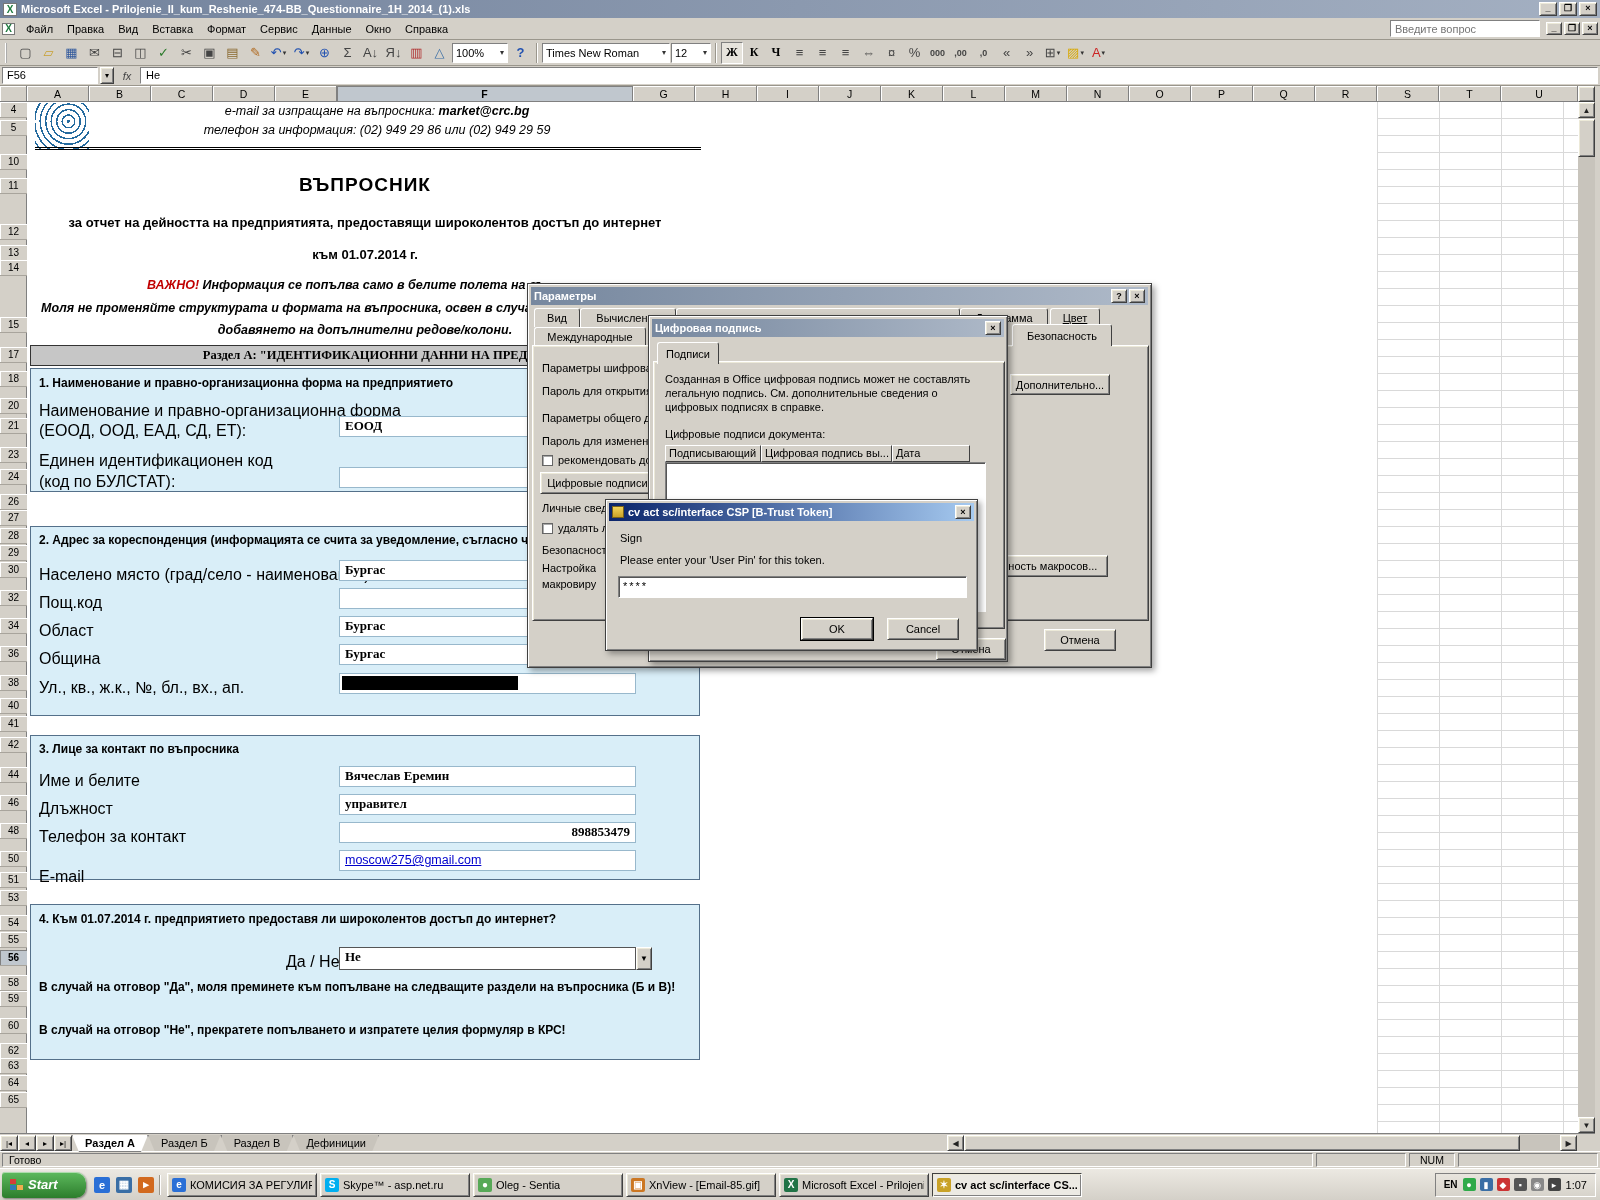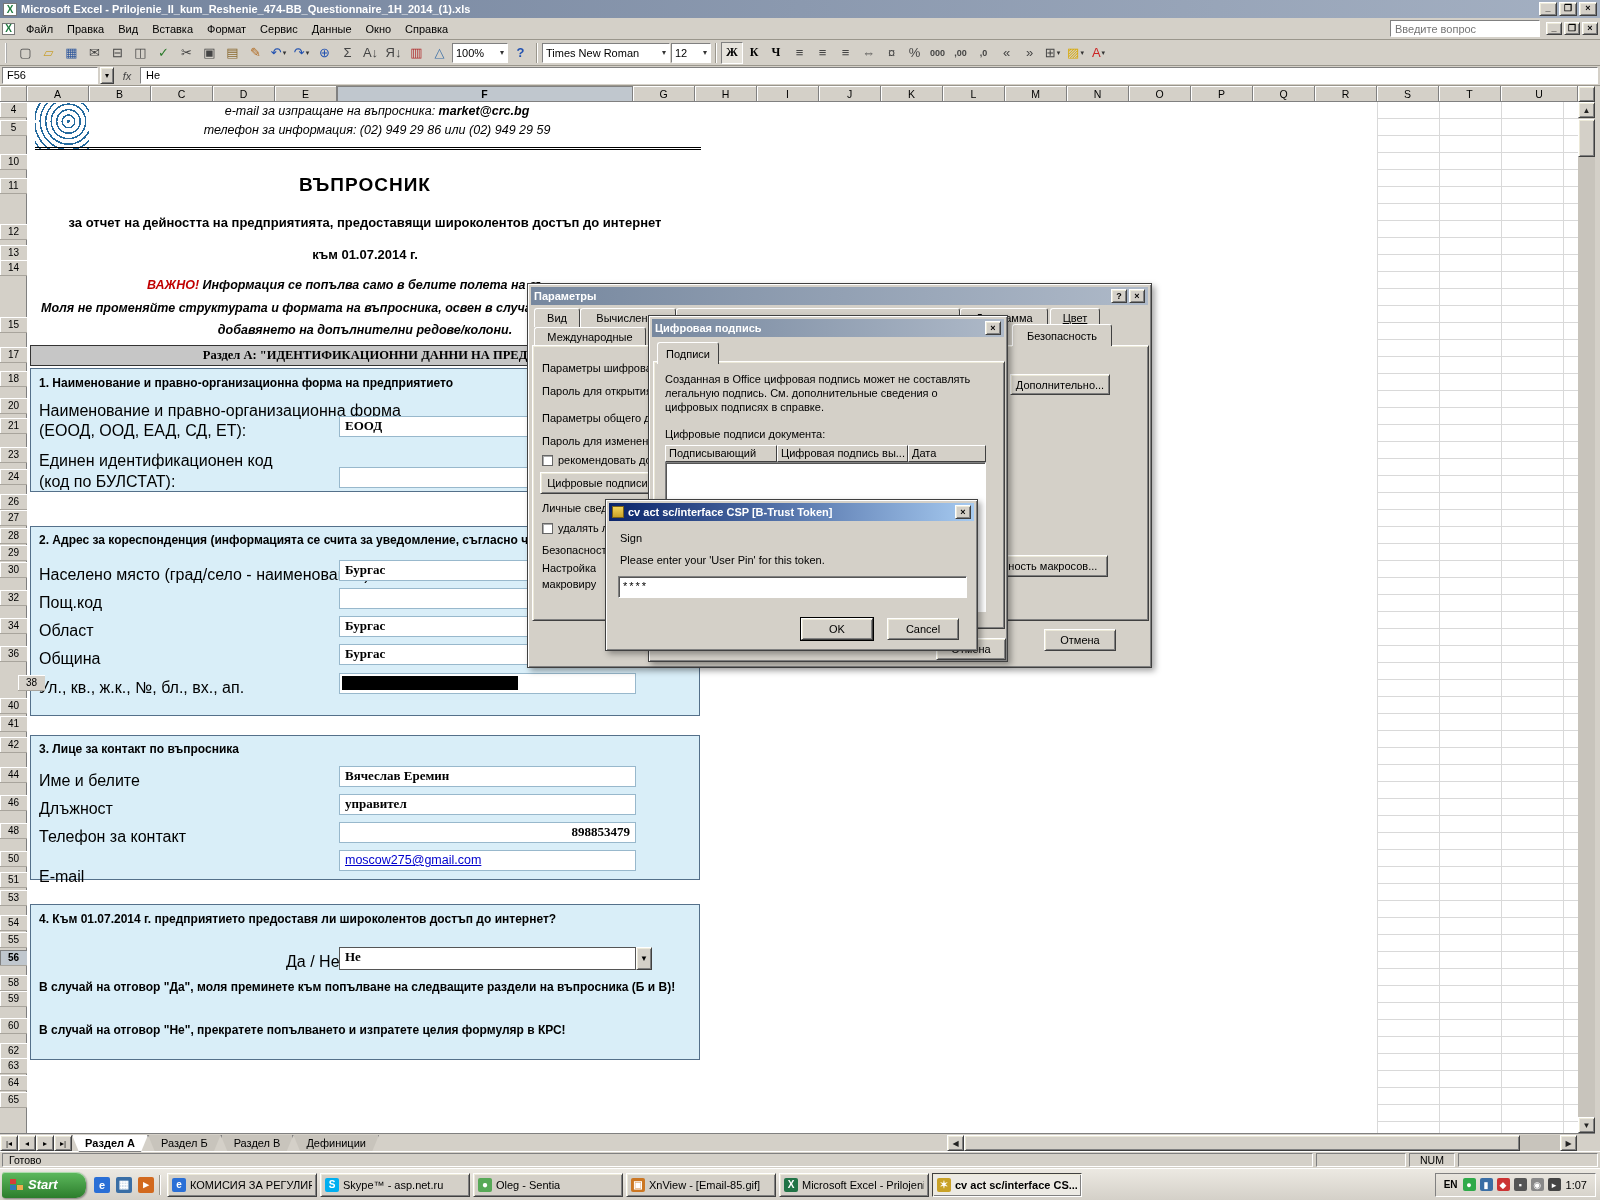--- a/index.html
+++ b/index.html
@@ -322,21 +322,21 @@
         <div class="rn" style="top: 345px;">23</div>
         <div class="rn" style="top: 367px;">24</div>
         <div class="rn" style="top: 392px;">26</div>
         <div class="rn" style="top: 408px;">27</div>
         <div class="rn" style="top: 426px;">28</div>
         <div class="rn" style="top: 443px;">29</div>
         <div class="rn" style="top: 460px;">30</div>
         <div class="rn" style="top: 488px;">32</div>
         <div class="rn" style="top: 516px;">34</div>
         <div class="rn" style="top: 544px;">36</div>
-        <div class="rn" style="top: 573px; margin-left: 18px;">38</div>
+        <div class="rn" style="top: 573px;">38</div>
         <div class="rn" style="top: 596px;">40</div>
         <div class="rn" style="top: 614px;">41</div>
         <div class="rn" style="top: 635px;">42</div>
         <div class="rn" style="top: 665px;">44</div>
         <div class="rn" style="top: 693px;">46</div>
         <div class="rn" style="top: 721px;">48</div>
         <div class="rn" style="top: 749px;">50</div>
         <div class="rn" style="top: 770px;">51</div>
         <div class="rn" style="top: 788px;">53</div>
         <div class="rn" style="top: 813px;">54</div>
@@ -565,21 +565,21 @@
       <span>Цифровая подпись</span>
         <span class="spacer"></span>
       <span class="dtb r">×</span>
     </div>
     <span class="xtab active2" style="left:8px;top:26px;width:62px;">Подписи</span>
     <div class="tabpanel" style="left:4px;top:45px;width:352px;height:268px;"></div>
     <div class="dlabel" style="left:16px;top:56px;width:328px;white-space:normal;line-height:14px;">Созданная в Office цифровая подпись может не составлять легальную подпись. См. дополнительные сведения о цифровых подписях в справке.</div>
     <div class="dlabel" style="left:16px;top:112px;">Цифровые подписи документа:</div>
     <div class="listhead" style="left:16px;top:129px;">
 
-    <span class="lh" style="width: 112px;">Подписывающий</span>
+    <span class="lh" style="width: 96px;">Подписывающий</span>
         <span class="lh" style="width: 131px;">Цифровая подпись вы...</span>
         <span class="lh" style="width: 78px;">Дата</span>
       </div>
     <div class="whitebox" style="left:16px;top:146px;width:321px;height:150px;"></div>
     <div class="dbtn" style="left:287px;top:322px;width:70px;">Отмена</div>
   </div>
 
   <div class="dialog" style="left:605px;top:499px;width:373px;height:152px;z-index:30;">
     <div class="dtitle active">
       <span id="csp-icon"></span>

